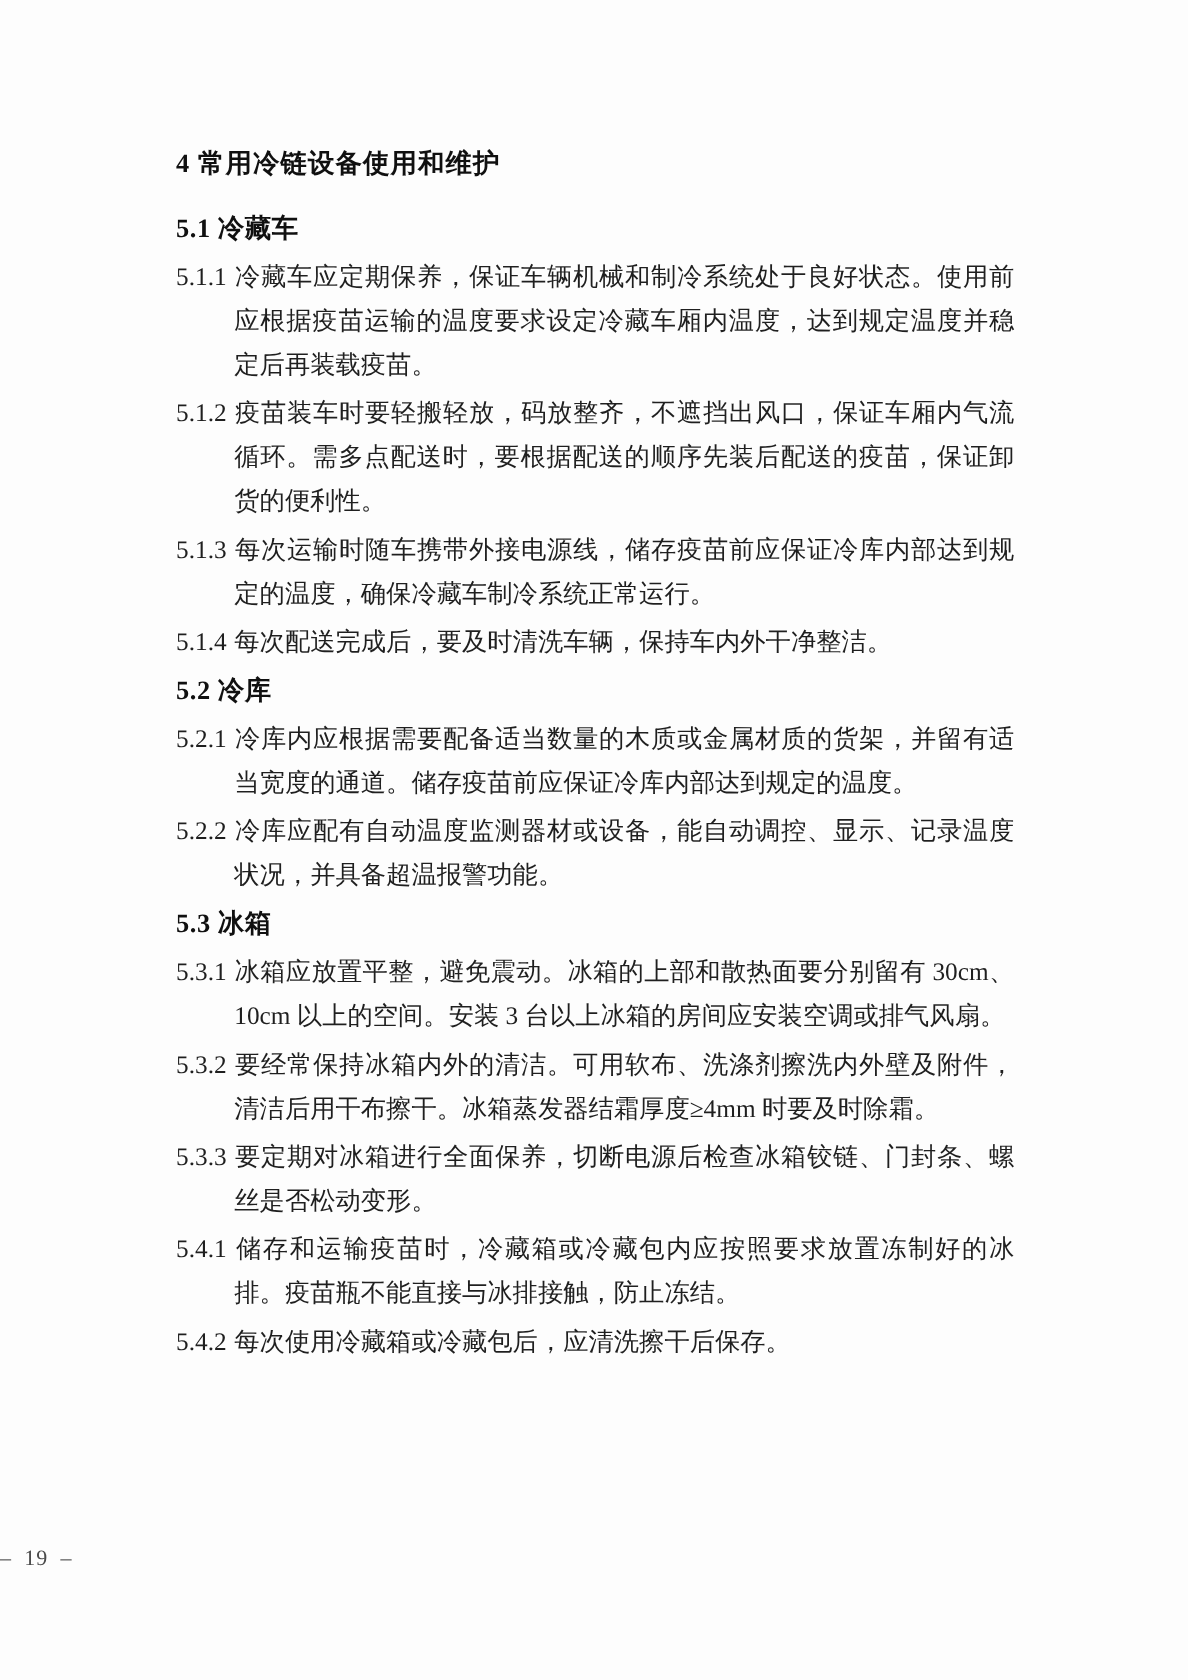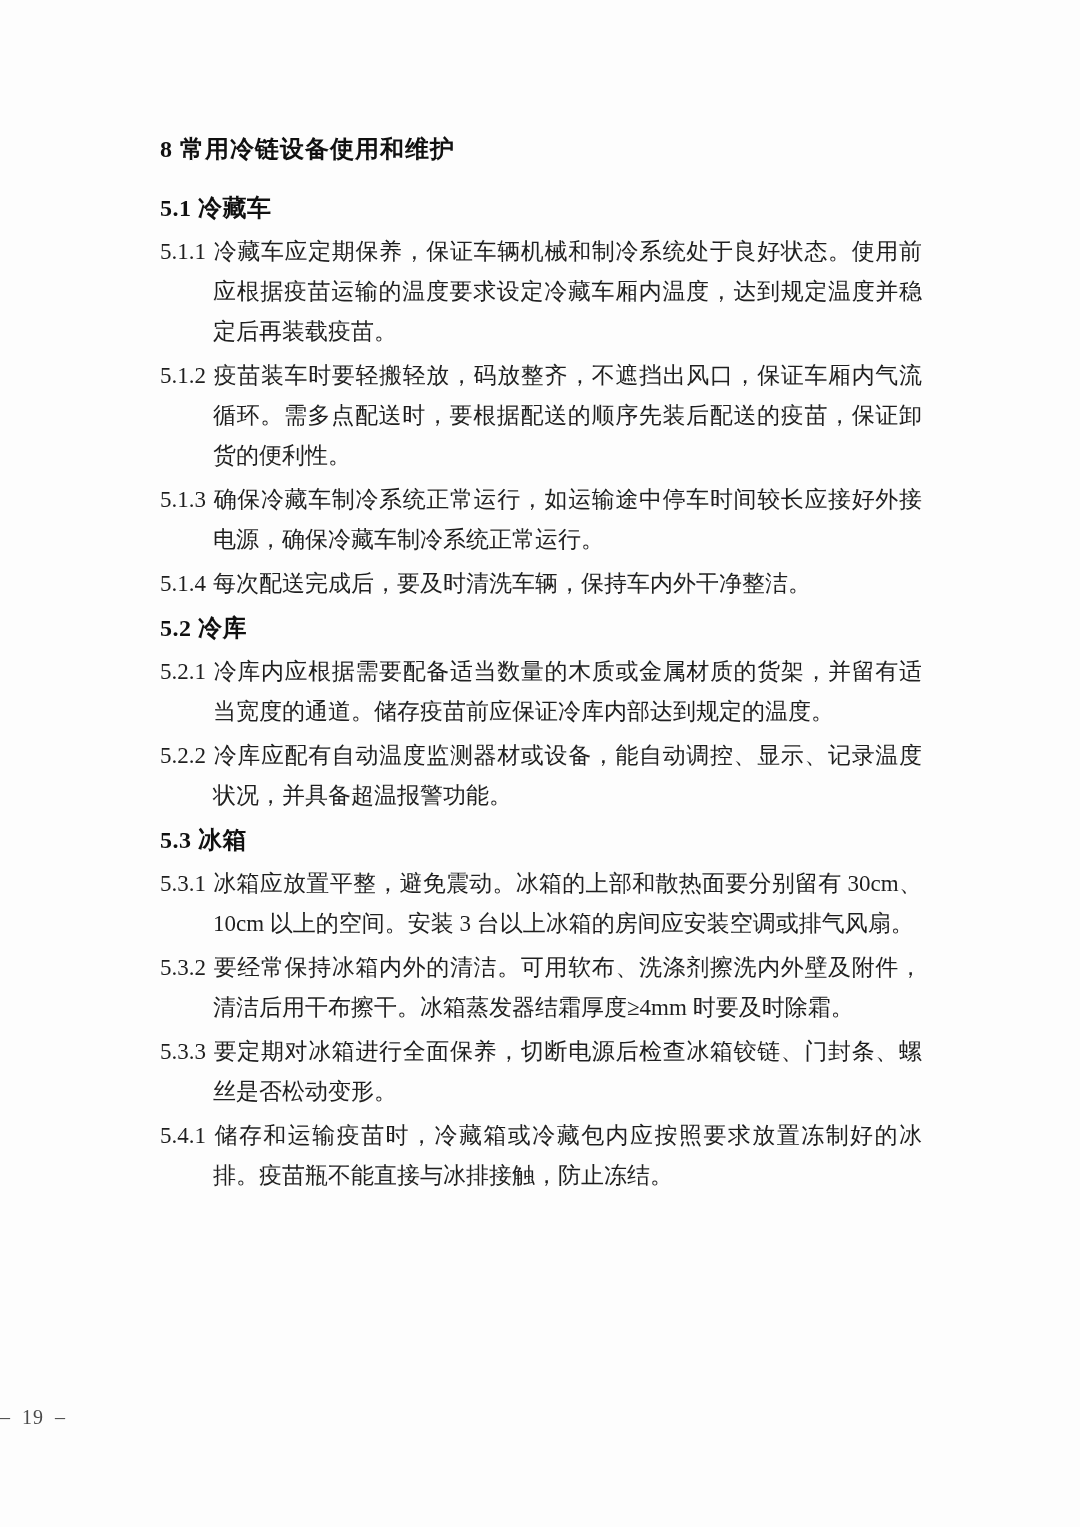--- a/index.html
+++ b/index.html
@@ -42,35 +42,36 @@
     text-align:left; font-size:20px; line-height:24px;
     color:#4a4a4a; word-spacing:5px; letter-spacing:1px;
   }
 </style>
 </head>
 <body>
 
 <div class="page">
   <div class="content">
 
-    <h1 class="doc-title">8 常用冷链设备使用和维护</h1>
+    <h1 class="doc-title">4 常用冷链设备使用和维护</h1>
 
     <h2 class="sec-heading first">5.1 冷藏车</h2>
     <p class="clause"><span class="clause-num">5.1.1</span><span class="clause-text">冷藏车应定期保养，保证车辆机械和制冷系统处于良好状态。使用前应根据疫苗运输的温度要求设定冷藏车厢内温度，达到规定温度并稳定后再装载疫苗。</span></p>
     <p class="clause"><span class="clause-num">5.1.2</span><span class="clause-text">疫苗装车时要轻搬轻放，码放整齐，不遮挡出风口，保证车厢内气流循环。需多点配送时，要根据配送的顺序先装后配送的疫苗，保证卸货的便利性。</span></p>
-    <p class="clause"><span class="clause-num">5.1.3</span><span class="clause-text">确保冷藏车制冷系统正常运行，如运输途中停车时间较长应接好外接电源，确保冷藏车制冷系统正常运行。</span></p>
+    <p class="clause"><span class="clause-num">5.1.3</span><span class="clause-text">每次运输时随车携带外接电源线，储存疫苗前应保证冷库内部达到规定的温度，确保冷藏车制冷系统正常运行。</span></p>
     <p class="clause"><span class="clause-num">5.1.4</span><span class="clause-text">每次配送完成后，要及时清洗车辆，保持车内外干净整洁。</span></p>
 
     <h2 class="sec-heading">5.2 冷库</h2>
     <p class="clause"><span class="clause-num">5.2.1</span><span class="clause-text">冷库内应根据需要配备适当数量的木质或金属材质的货架，并留有适当宽度的通道。储存疫苗前应保证冷库内部达到规定的温度。</span></p>
     <p class="clause"><span class="clause-num">5.2.2</span><span class="clause-text">冷库应配有自动温度监测器材或设备，能自动调控、显示、记录温度状况，并具备超温报警功能。</span></p>
 
     <h2 class="sec-heading">5.3 冰箱</h2>
     <p class="clause"><span class="clause-num">5.3.1</span><span class="clause-text">冰箱应放置平整，避免震动。冰箱的上部和散热面要分别留有 30cm、10cm 以上的空间。安装 3 台以上冰箱的房间应安装空调或排气风扇。</span></p>
     <p class="clause"><span class="clause-num">5.3.2</span><span class="clause-text">要经常保持冰箱内外的清洁。可用软布、洗涤剂擦洗内外壁及附件，清洁后用干布擦干。冰箱蒸发器结霜厚度≥4mm 时要及时除霜。</span></p>
     <p class="clause"><span class="clause-num">5.3.3</span><span class="clause-text">要定期对冰箱进行全面保养，切断电源后检查冰箱铰链、门封条、螺丝是否松动变形。</span></p>
 
     <p class="clause"><span class="clause-num">5.4.1</span><span class="clause-text">储存和运输疫苗时，冷藏箱或冷藏包内应按照要求放置冻制好的冰排。疫苗瓶不能直接与冰排接触，防止冻结。</span></p>
+    <p class="clause"><span class="clause-num">5.4.2</span><span class="clause-text">每次使用冷藏箱或冷藏包后，应清洗擦干后保存。</span></p>
 
   </div>
 
   <div class="footer">– 19 –</div>
 </div>
 
 </body></html>

